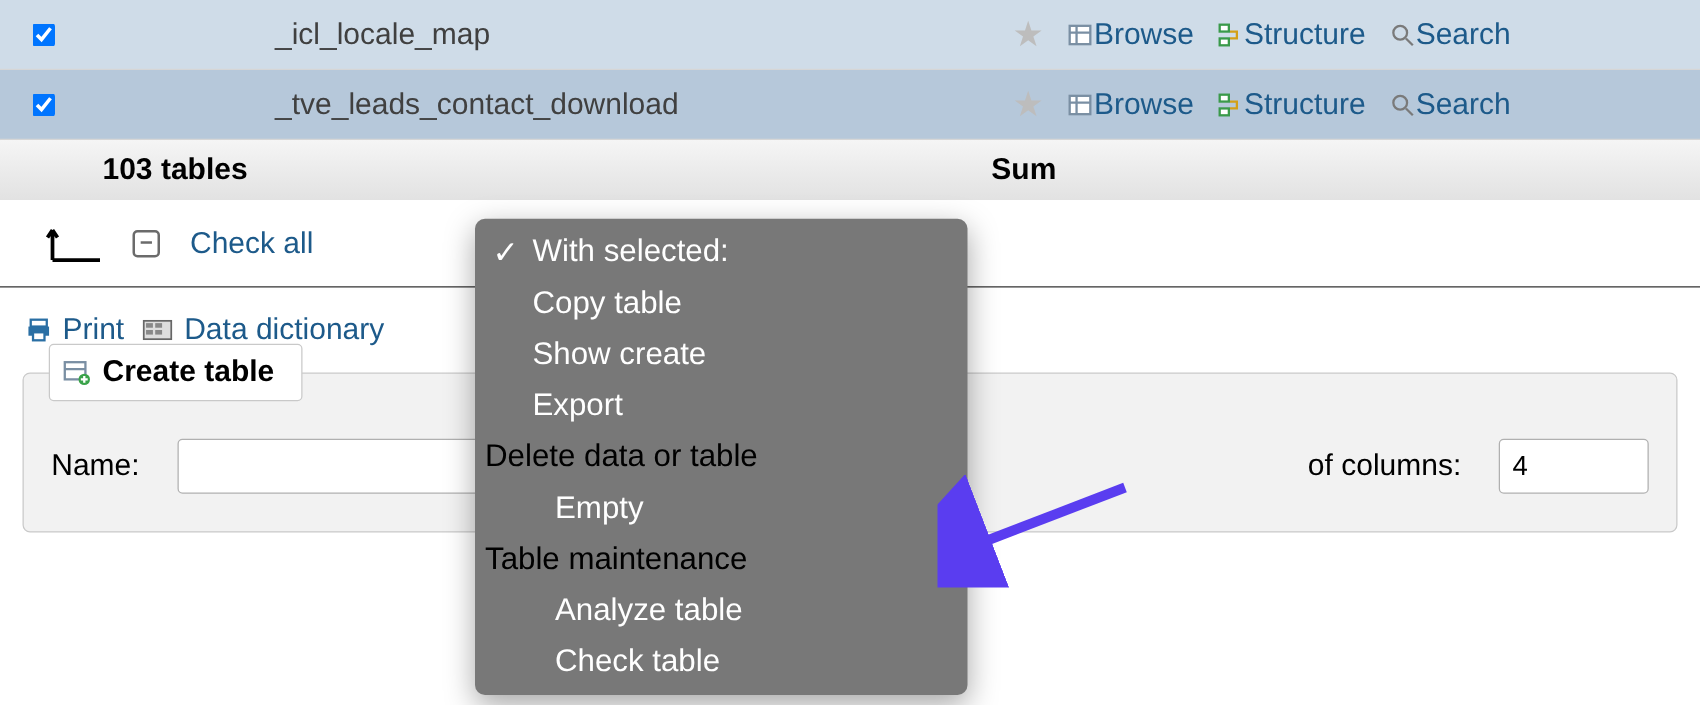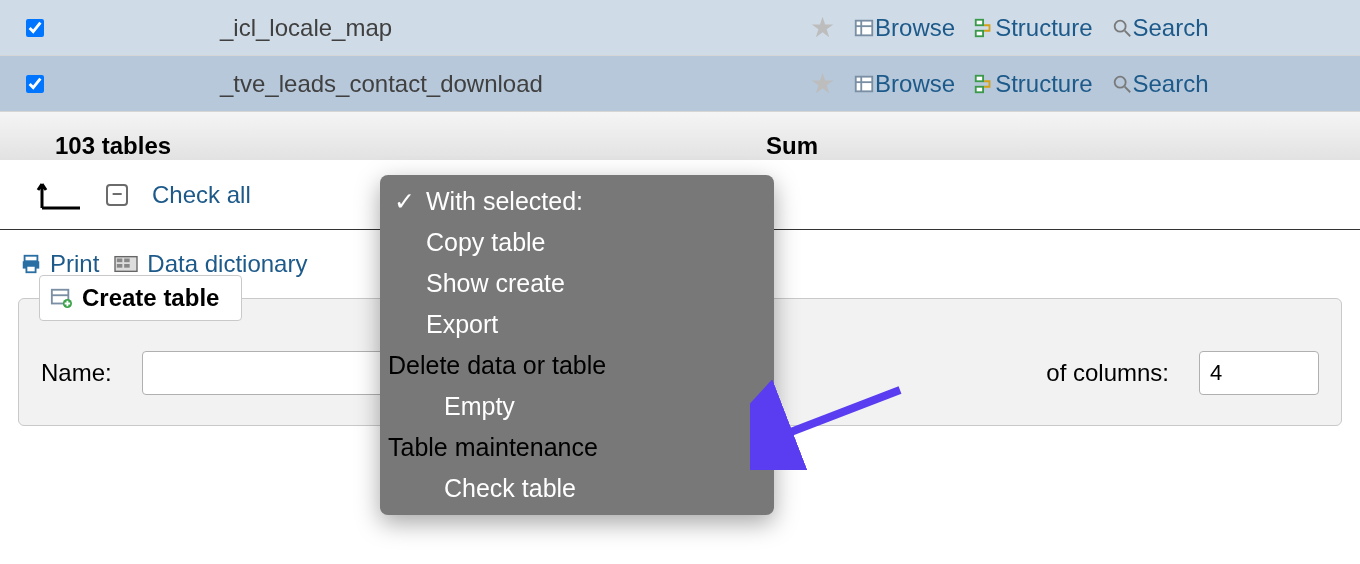--- a/index.html
+++ b/index.html
@@ -43,25 +43,25 @@
     font-weight: 500;
   }
   .action-link svg { width: 22px; height: 22px; }
   .chk {
     width: 18px; height: 18px;
   }
 
   
   .summary-row {
     display: flex;
-    align-items: flex-end;
+    align-items: center;
     height: 48px;
     background: linear-gradient(#f5f5f5, #e2e2e2);
     font-weight: 700;
-    padding-left: 55px;
+    padding-left: 82px;
   }
   .summary-row .sum-label { margin-left: 595px; }
 
   
   .checkall-bar {
     display: flex;
     align-items: center;
     height: 70px;
     border-bottom: 1px solid #333;
     padding-left: 36px;
@@ -314,20 +314,21 @@
 </div>
 
 <div class="select-menu" id="dropdown-menu">
     <div class="menu-item selected">With selected:</div>
     <div class="menu-item">Copy table</div>
     <div class="menu-item">Show create</div>
     <div class="menu-item">Export</div>
     <div class="menu-group">Delete data or table</div>
     <div class="menu-item indent">Empty</div>
     <div class="menu-group">Table maintenance</div>
+    <div class="menu-item indent">Analyze table</div>
     <div class="menu-item indent">Check table</div>
   </div>
 
 <svg class="annot-arrow" width="160" height="90" viewBox="0 0 160 90">
   <defs>
     <marker id="ah" markerWidth="14" markerHeight="14" refX="3" refY="7" orient="auto">
       <path d="M0 0 L14 7 L0 14 Z" fill="#5a3df0"></path>
     </marker>
   </defs>
   <line x1="150" y1="10" x2="20" y2="60" stroke="#5a3df0" stroke-width="8" marker-end="url(#ah)"></line>

